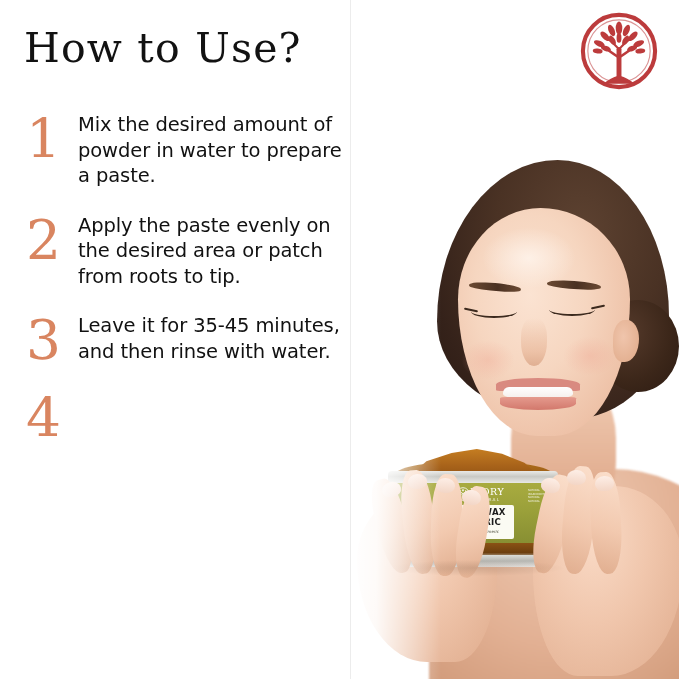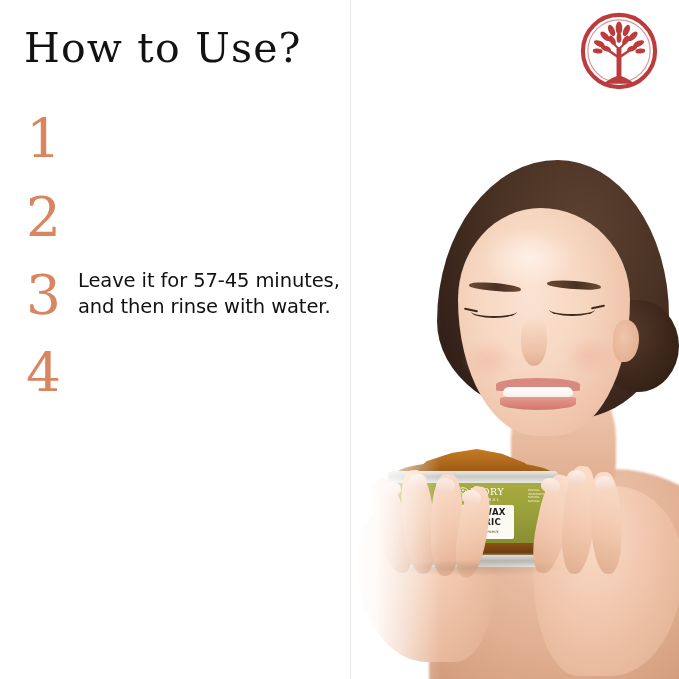--- a/index.html
+++ b/index.html
@@ -358,29 +358,31 @@
 <div class="poster">
 
   <div class="left-panel">
 
     <div class="page-title">How to Use?</div>
 
     <div class="steps">
 
       <div class="step">
         <div class="step-num">1</div>
+        <div class="step-text">Mix the desired amount of powder in water to prepare a paste.</div>
       </div>
 
       <div class="step">
         <div class="step-num">2</div>
+        <div class="step-text">Apply the paste evenly on the desired area or patch from roots to tip.</div>
       </div>
 
       <div class="step">
         <div class="step-num">3</div>
-        <div class="step-text">Leave it for 57-45 minutes, and then rinse with water.</div>
+        <div class="step-text">Leave it for 35-45 minutes, and then rinse with water.</div>
       </div>
 
       <div class="step">
         <div class="step-num">4</div>
       </div>
 
     </div>
   </div>
 
   <div class="divider"></div>

